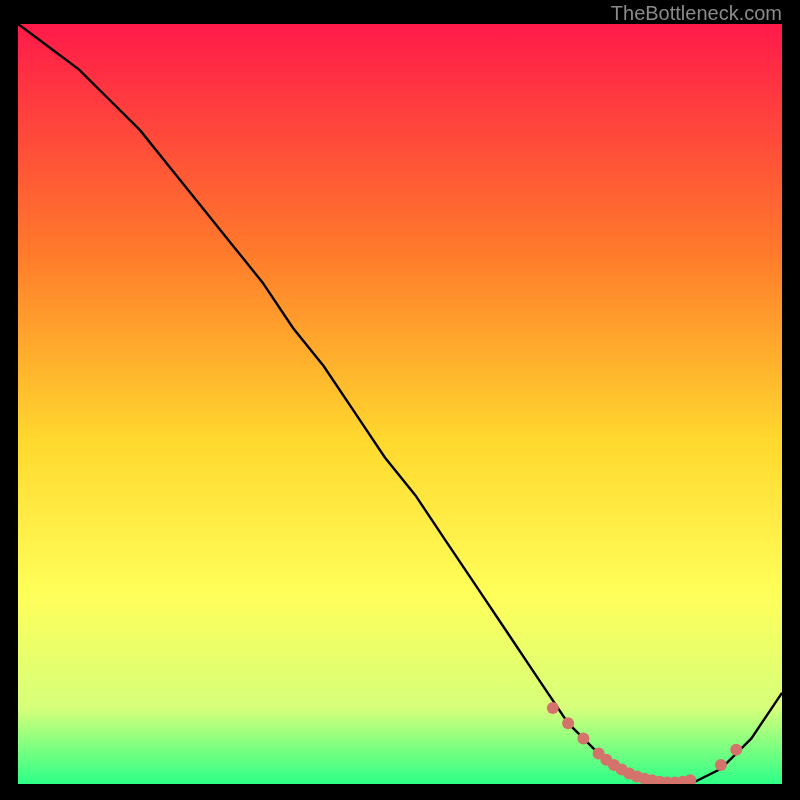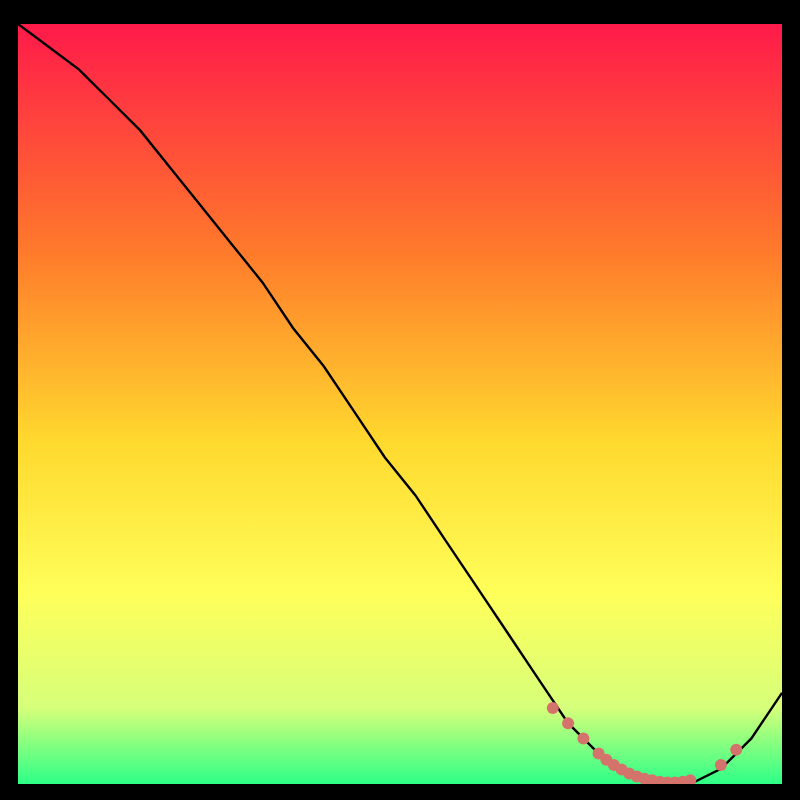--- a/index.html
+++ b/index.html
@@ -33,20 +33,21 @@
     width: 764px;
     height: 760px;
   }
   svg { display: block; }
 </style>
 </head>
 <body>
 
 <div class="frame">
 
+  <div class="attribution">TheBottleneck.com</div>
 
   <div class="plot">
     <svg id="chart-svg" width="764" height="760" viewBox="0 0 764 760">
       <defs>
         <linearGradient id="bg-grad" x1="0" y1="0" x2="0" y2="1">
           <stop id="g0" offset="0%" stop-color="#ff1a4a"></stop>
           <stop id="g1" offset="30%" stop-color="#ff7a2b"></stop>
           <stop id="g2" offset="55%" stop-color="#ffd92e"></stop>
           <stop id="g3" offset="75%" stop-color="#ffff5a"></stop>
           <stop id="g4" offset="90%" stop-color="#d6ff7a"></stop>

